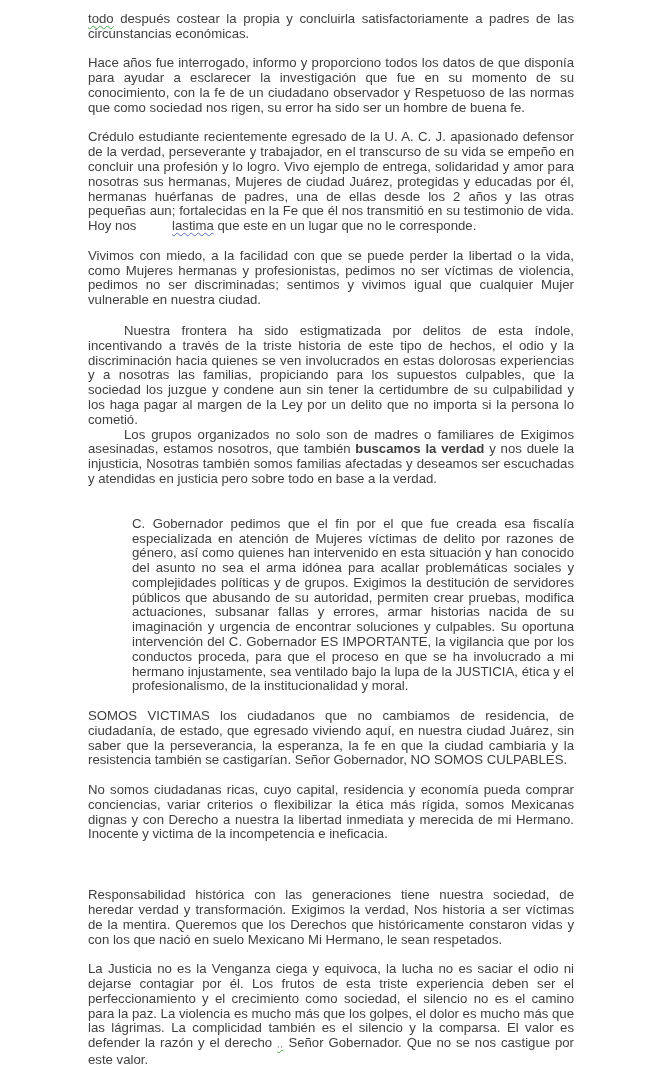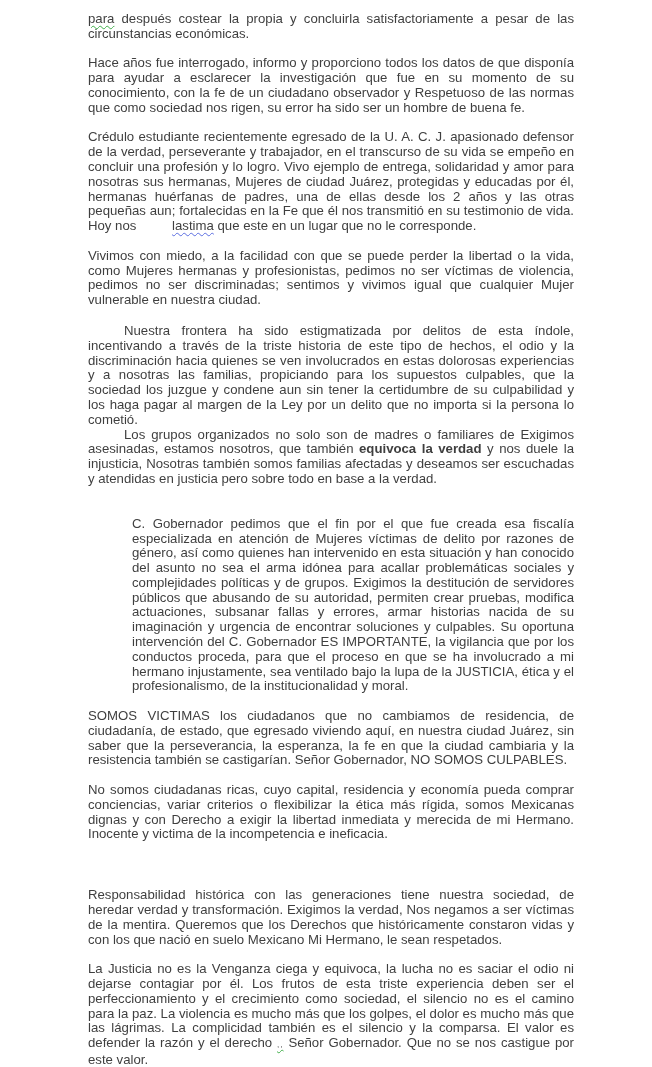--- a/index.html
+++ b/index.html
@@ -56,36 +56,36 @@
     letter-spacing:1px;
     vertical-align:baseline;
   }
 </style>
 </head>
 <body>
 
 <div class="page">
   <div class="content">
 
-    <p class="para"><span class="sq-green">para</span><span> después costear la propia y concluirla satisfactoriamente a pesar de las circunstancias económicas.</span></p>
+    <p class="para"><span class="sq-green">todo</span><span> después costear la propia y concluirla satisfactoriamente a padres de las circunstancias económicas.</span></p>
 
     <p class="para"><span>Hace años fue interrogado, informo y proporciono todos los datos de que disponía para ayudar a esclarecer la investigación que fue en su momento de su conocimiento, con la fe de un ciudadano observador y Respetuoso de las normas que como sociedad nos rigen, su error ha sido ser un hombre de buena fe.</span></p>
 
     <p class="para"><span>Crédulo estudiante recientemente egresado de la U. A. C. J. apasionado defensor de la verdad, perseverante y trabajador, en el transcurso de su vida se empeño en concluir una profesión y lo logro.  Vivo ejemplo de entrega, solidaridad y amor para nosotras sus hermanas,  Mujeres de ciudad Juárez, protegidas y educadas por él, hermanas huérfanas de padres, una de ellas desde los 2 años y las otras pequeñas aun; fortalecidas en la Fe que  él nos transmitió en su testimonio de vida. Hoy nos </span><span class="sq-blue">lastima</span><span> que este en un lugar que no le corresponde.</span></p>
 
     <p class="para"><span>Vivimos con miedo, a la facilidad con que se puede perder la libertad o la vida, como Mujeres hermanas y profesionistas, pedimos no ser víctimas de violencia, pedimos no ser discriminadas; sentimos y vivimos igual que cualquier Mujer vulnerable en nuestra ciudad.</span></p>
 
     <p class="para indent no-gap-after"><span>Nuestra frontera ha sido estigmatizada por delitos de esta índole, incentivando a través de la triste historia de este tipo de hechos, el odio y la discriminación hacia quienes se ven involucrados en estas dolorosas experiencias y a nosotras las familias, propiciando para los supuestos culpables, que la sociedad los juzgue y condene aun sin tener la certidumbre de su culpabilidad y los haga pagar al margen de la Ley por un delito que no importa si la persona lo cometió.</span></p>
 
-    <p class="para indent"><span>Los grupos organizados no solo son de madres o familiares de Exigimos asesinadas, estamos nosotros, que también </span><span class="b">equivoca la verdad</span><span> y nos duele la injusticia, Nosotras también somos familias afectadas y deseamos ser escuchadas y atendidas en justicia pero sobre todo en base a la verdad.</span></p>
+    <p class="para indent"><span>Los grupos organizados no solo son de madres o familiares de Exigimos asesinadas, estamos nosotros, que también </span><span class="b">buscamos la verdad</span><span> y nos duele la injusticia, Nosotras también somos familias afectadas y deseamos ser escuchadas y atendidas en justicia pero sobre todo en base a la verdad.</span></p>
 
     <p class="para gap-large"><span>C. Gobernador pedimos que el fin por el que fue creada esa fiscalía  especializada en atención de Mujeres víctimas de delito por razones de género, así como quienes han intervenido en esta situación y han conocido del asunto no sea el arma idónea para acallar problemáticas sociales y complejidades políticas y de grupos. Exigimos la destitución de servidores públicos que abusando de su autoridad, permiten crear pruebas, modifica actuaciones, subsanar fallas y errores, armar historias nacida de su imaginación y urgencia de encontrar soluciones  y culpables. Su oportuna intervención  del C. Gobernador ES IMPORTANTE, la  vigilancia que por los conductos proceda, para que el proceso en que se ha involucrado a mi hermano injustamente,  sea ventilado bajo la lupa de la JUSTICIA, ética y el profesionalismo, de la institucionalidad y moral.</span></p>
 
     <p class="para"><span>SOMOS VICTIMAS los ciudadanos que no cambiamos de residencia, de ciudadanía, de estado, que egresado viviendo aquí, en nuestra ciudad Juárez, sin saber que la perseverancia, la esperanza, la fe en que la ciudad cambiaria y la resistencia también se castigarían. Señor Gobernador, NO SOMOS CULPABLES.</span></p>
 
-    <p class="para"><span>No somos ciudadanas ricas, cuyo capital, residencia y economía pueda comprar conciencias, variar criterios o flexibilizar la ética más rígida, somos Mexicanas dignas y con Derecho a exigir la libertad inmediata y merecida de mi Hermano. Inocente y victima de la incompetencia e ineficacia.</span></p>
+    <p class="para"><span>No somos ciudadanas ricas, cuyo capital, residencia y economía pueda comprar conciencias, variar criterios o flexibilizar la ética más rígida, somos Mexicanas dignas y con Derecho a nuestra la libertad inmediata y merecida de mi Hermano. Inocente y victima de la incompetencia e ineficacia.</span></p>
 
-    <p class="para gap-xlarge"><span>Responsabilidad histórica con las generaciones tiene nuestra sociedad, de heredar verdad y transformación. Exigimos la verdad, Nos negamos a ser víctimas de la mentira. Queremos que los Derechos que históricamente constaron vidas y con los que nació en suelo Mexicano Mi Hermano, le sean respetados.</span></p>
+    <p class="para gap-xlarge"><span>Responsabilidad histórica con las generaciones tiene nuestra sociedad, de heredar verdad y transformación. Exigimos la verdad, Nos historia a ser víctimas de la mentira. Queremos que los Derechos que históricamente constaron vidas y con los que nació en suelo Mexicano Mi Hermano, le sean respetados.</span></p>
 
     <p class="para"><span>La Justicia no es la Venganza ciega y equivoca, la lucha no es saciar el odio ni dejarse contagiar por él. Los frutos de esta triste experiencia deben ser el perfeccionamiento y el crecimiento como sociedad, el silencio no es el camino para la paz. La violencia es mucho más que los golpes, el dolor es mucho más que las lágrimas. La complicidad también es el silencio y la comparsa. El valor es  defender la razón y el derecho </span><span class="tiny-mark sq-green">,,</span><span> Señor Gobernador. Que no se nos castigue por este valor.</span></p>
 
   </div>
 </div>
 
 </body></html>

